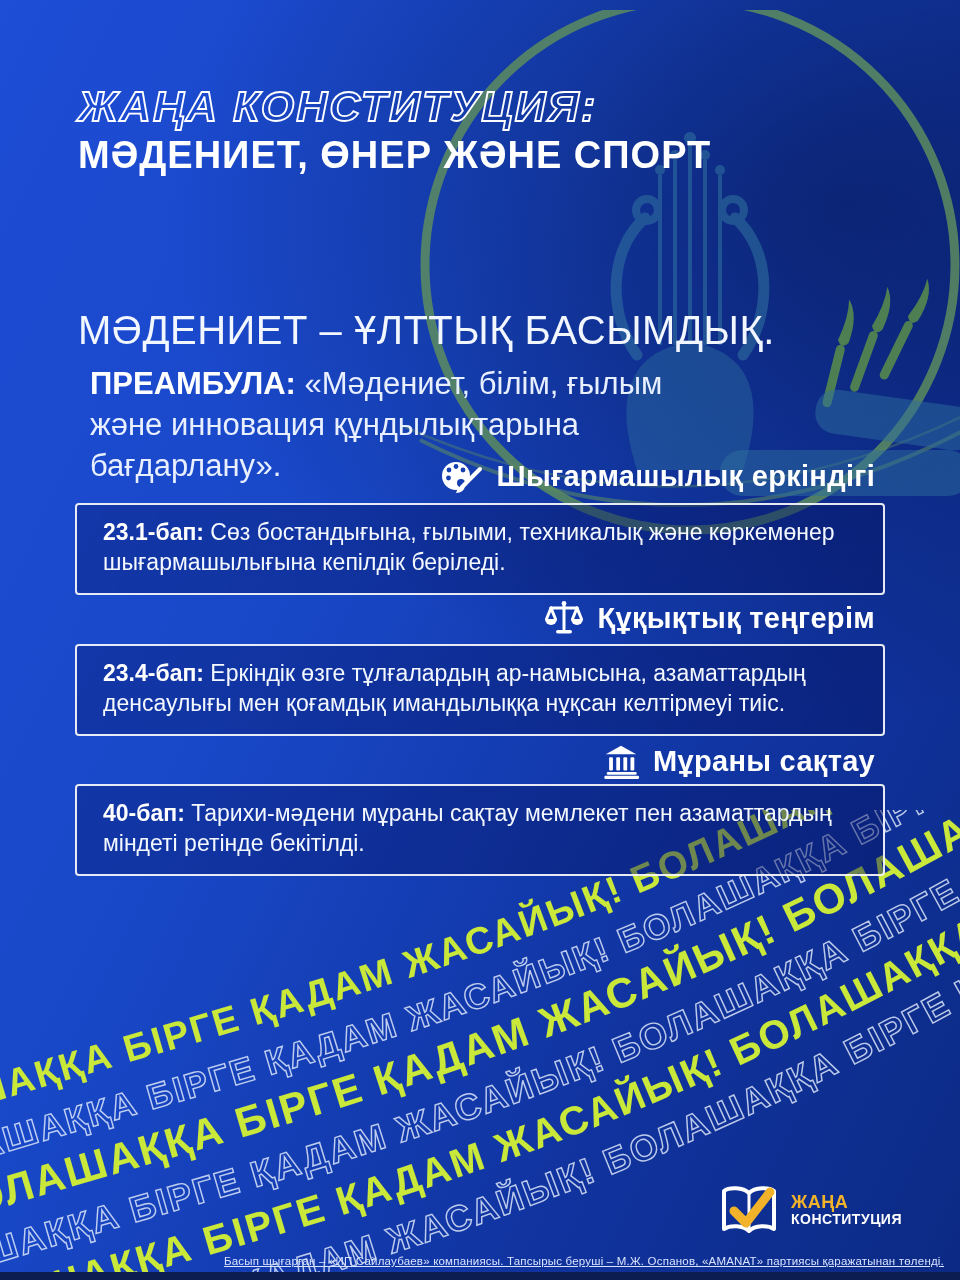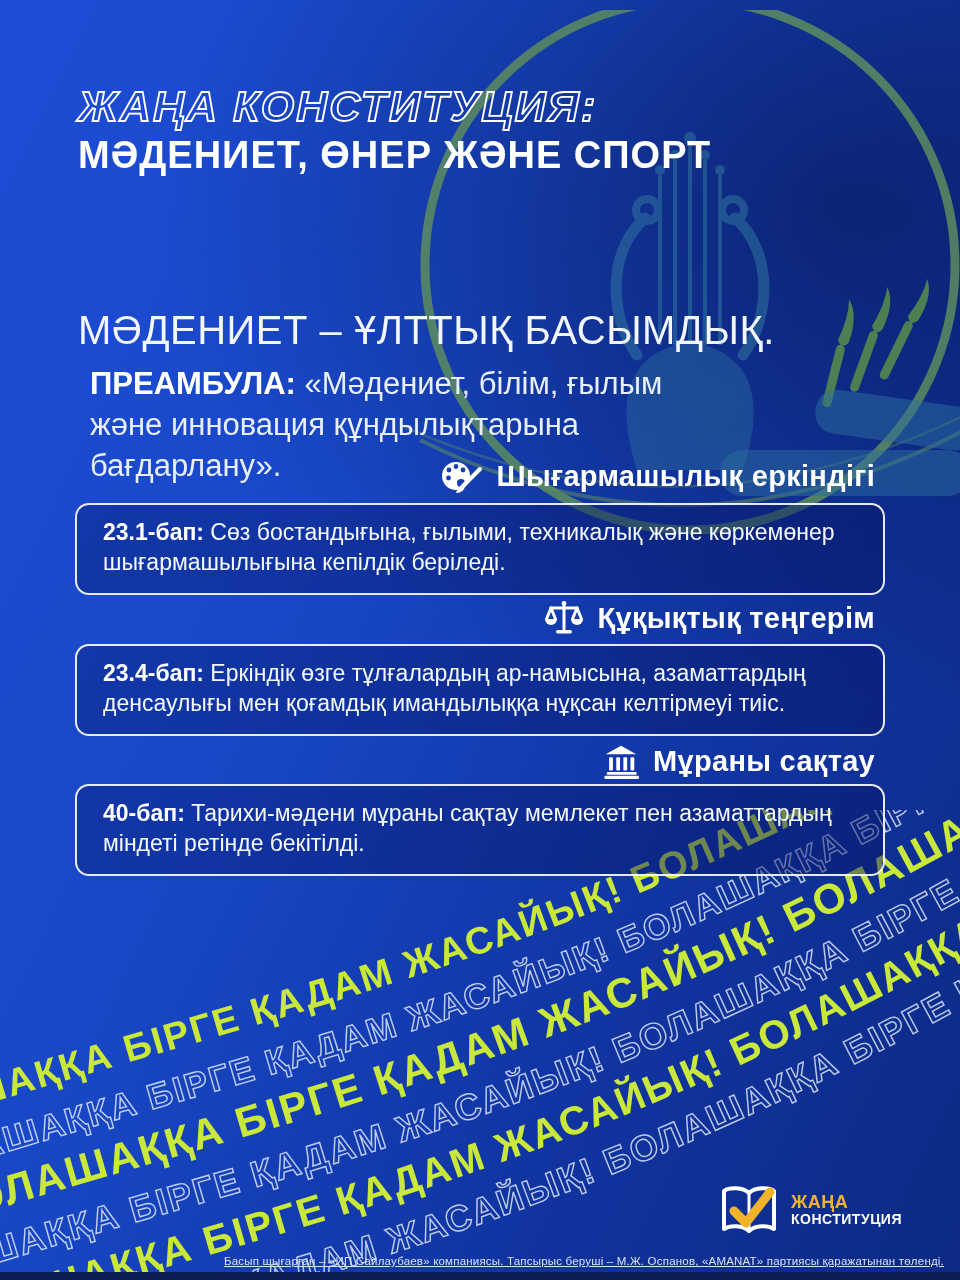--- a/index.html
+++ b/index.html
@@ -36,21 +36,21 @@
     position:absolute;right:85px;display:flex;align-items:center;gap:13px;
     font-size:29px;font-weight:700;color:#ffffff;letter-spacing:0.3px;
   }
   .sec-head .icn{flex:0 0 auto;display:block;}
   .sec-head-1{top:456px;}
   .sec-head-2{top:598px;}
   .sec-head-3{top:742px;}
 
   .card{
     position:absolute;left:75px;width:810px;box-sizing:border-box;
-    border:2px solid rgba(255,255,255,0.9);border-radius:14px;
+    border:2px solid rgba(255,255,255,0.9);border-radius:4px;
     background:linear-gradient(120deg,rgba(10,30,120,0.42),rgba(6,22,100,0.48));
     padding:13px 26px 15px 26px;
     font-size:23px;line-height:1.3;color:#f4f8ff;
   }
   .card b{font-weight:800;color:#ffffff;}
   .card-1{top:503px;}
   .card-2{top:644px;}
   .card-3{top:784px;}
 
   .wave{position:absolute;left:0;top:810px;width:960px;height:462px;z-index:1;pointer-events:none;}

